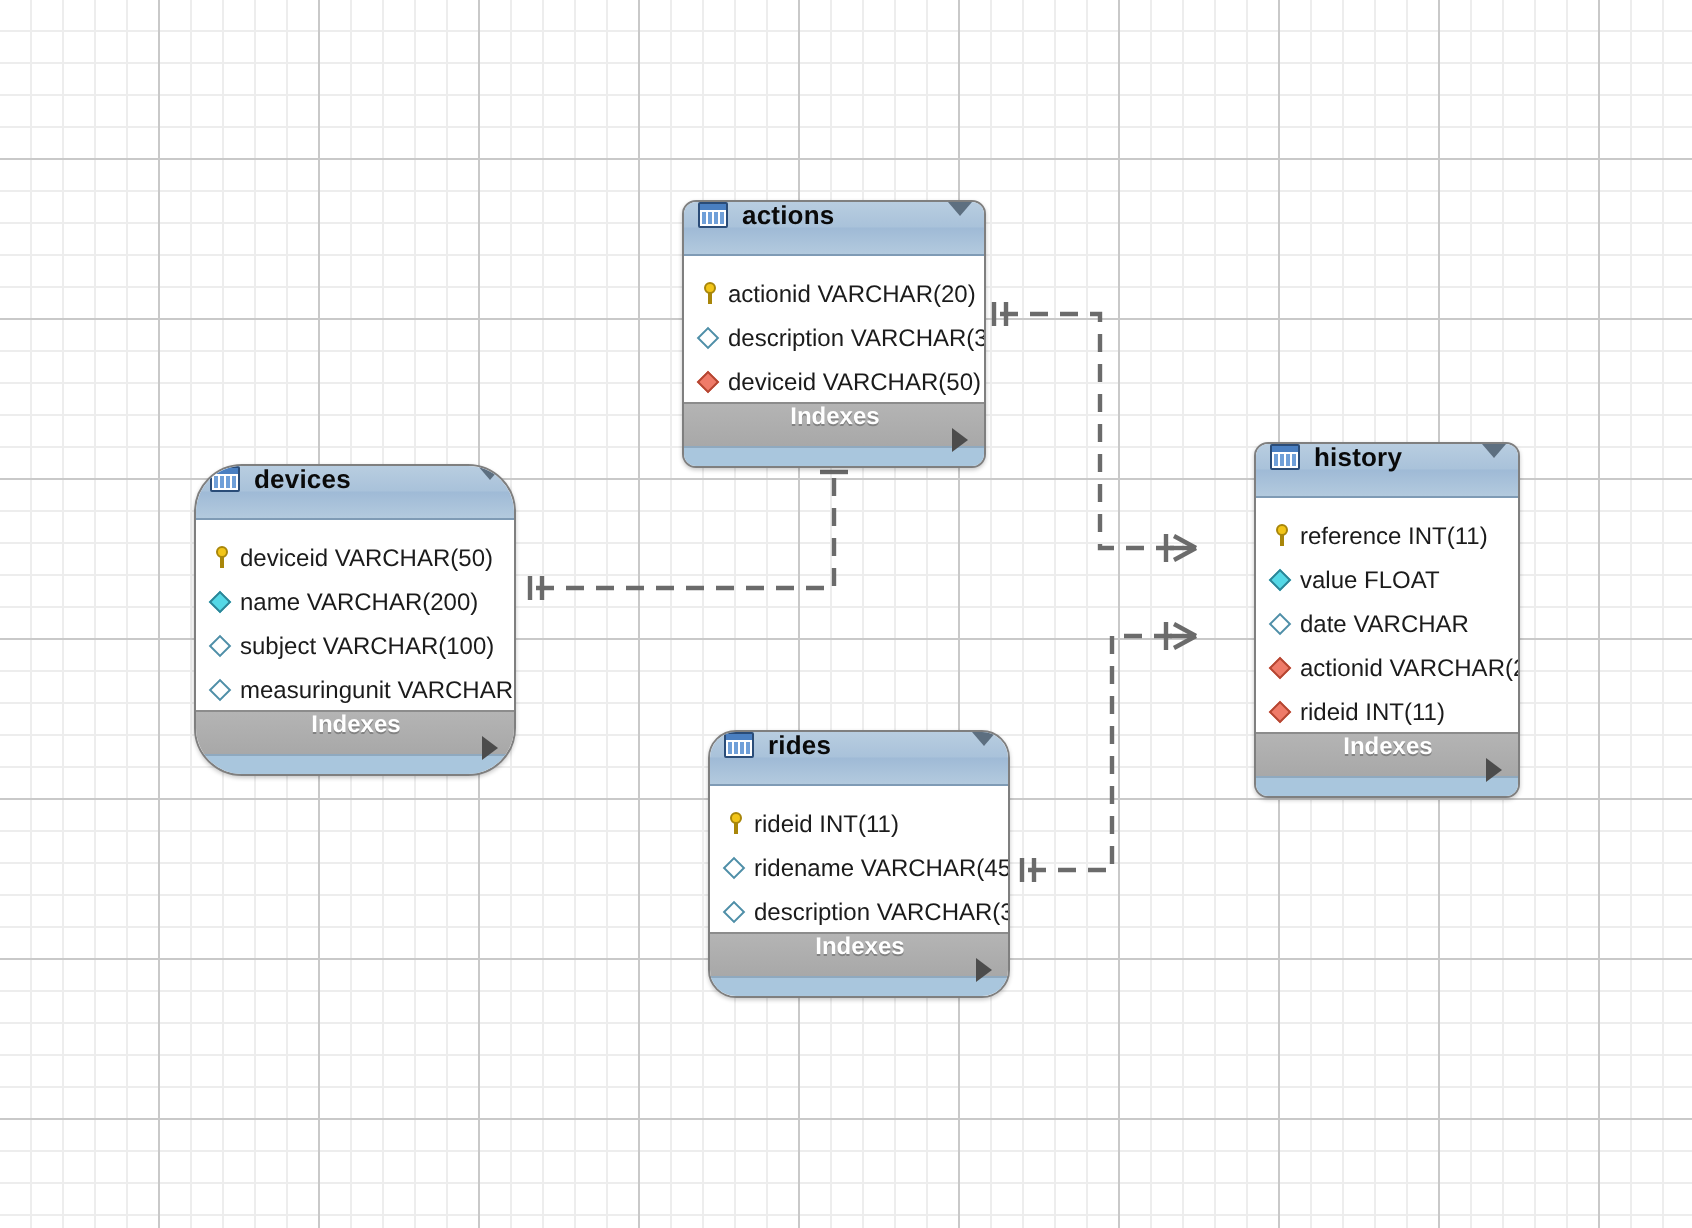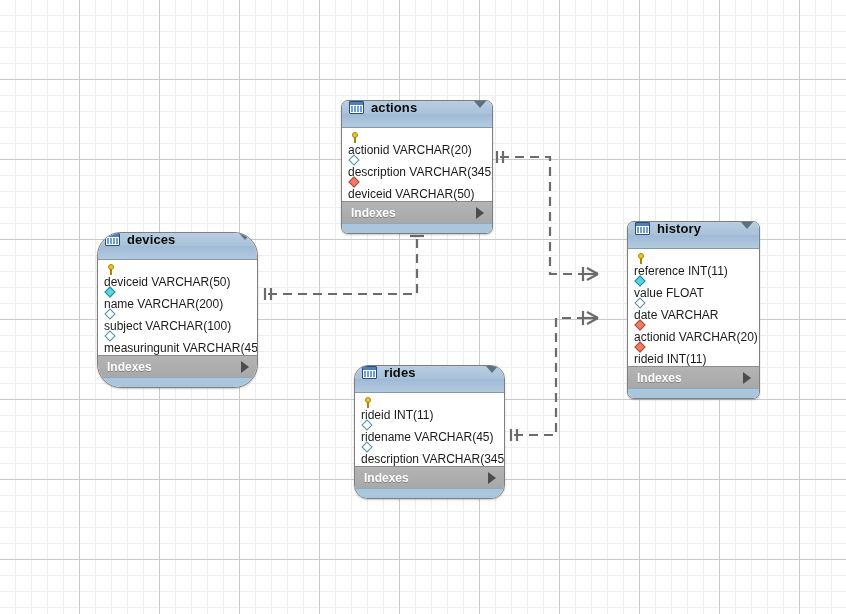--- a/index.html
+++ b/index.html
@@ -93,25 +93,24 @@
     border-left: 6px solid transparent;
     border-right: 6px solid transparent;
     border-top: 7px solid #5d6f80;
   }
   .ent-cols {
     background: #ffffff;
     padding: 3px 0 4px 0;
   }
   .col-row {
     display: flex;
-    align-items: flex-start;
+    align-items: flex-end;
     height: 22px;
     padding: 0 8px 0 6px;
     white-space: nowrap;
-    flex-direction: column;
   }
   .col-name {
     font-size: 12px;
     color: #1b1b1b;
     line-height: 1;
   }
   
   .mk {
     width: 13px; height: 13px;
     margin-right: 3px;
@@ -156,20 +155,21 @@
     background: #ef7b69;
     border-color: #b44632;
   }
   .ent-footer {
     height: 21px;
     display: flex;
     align-items: center;
     padding: 0 8px 0 9px;
     background: linear-gradient(to bottom, #b4b4b4 0%, #a8a8a8 100%);
     border-top: 1px solid #8c8c8c;
+    flex-direction: column;
   }
   .ent-footer .lbl {
     font-size: 12px;
     font-weight: bold;
     color: #ffffff;
     text-shadow: 0 1px 0 rgba(0,0,0,0.25);
     line-height: 1;
   }
   .ent-footer .arrow {
     margin-left: auto;

